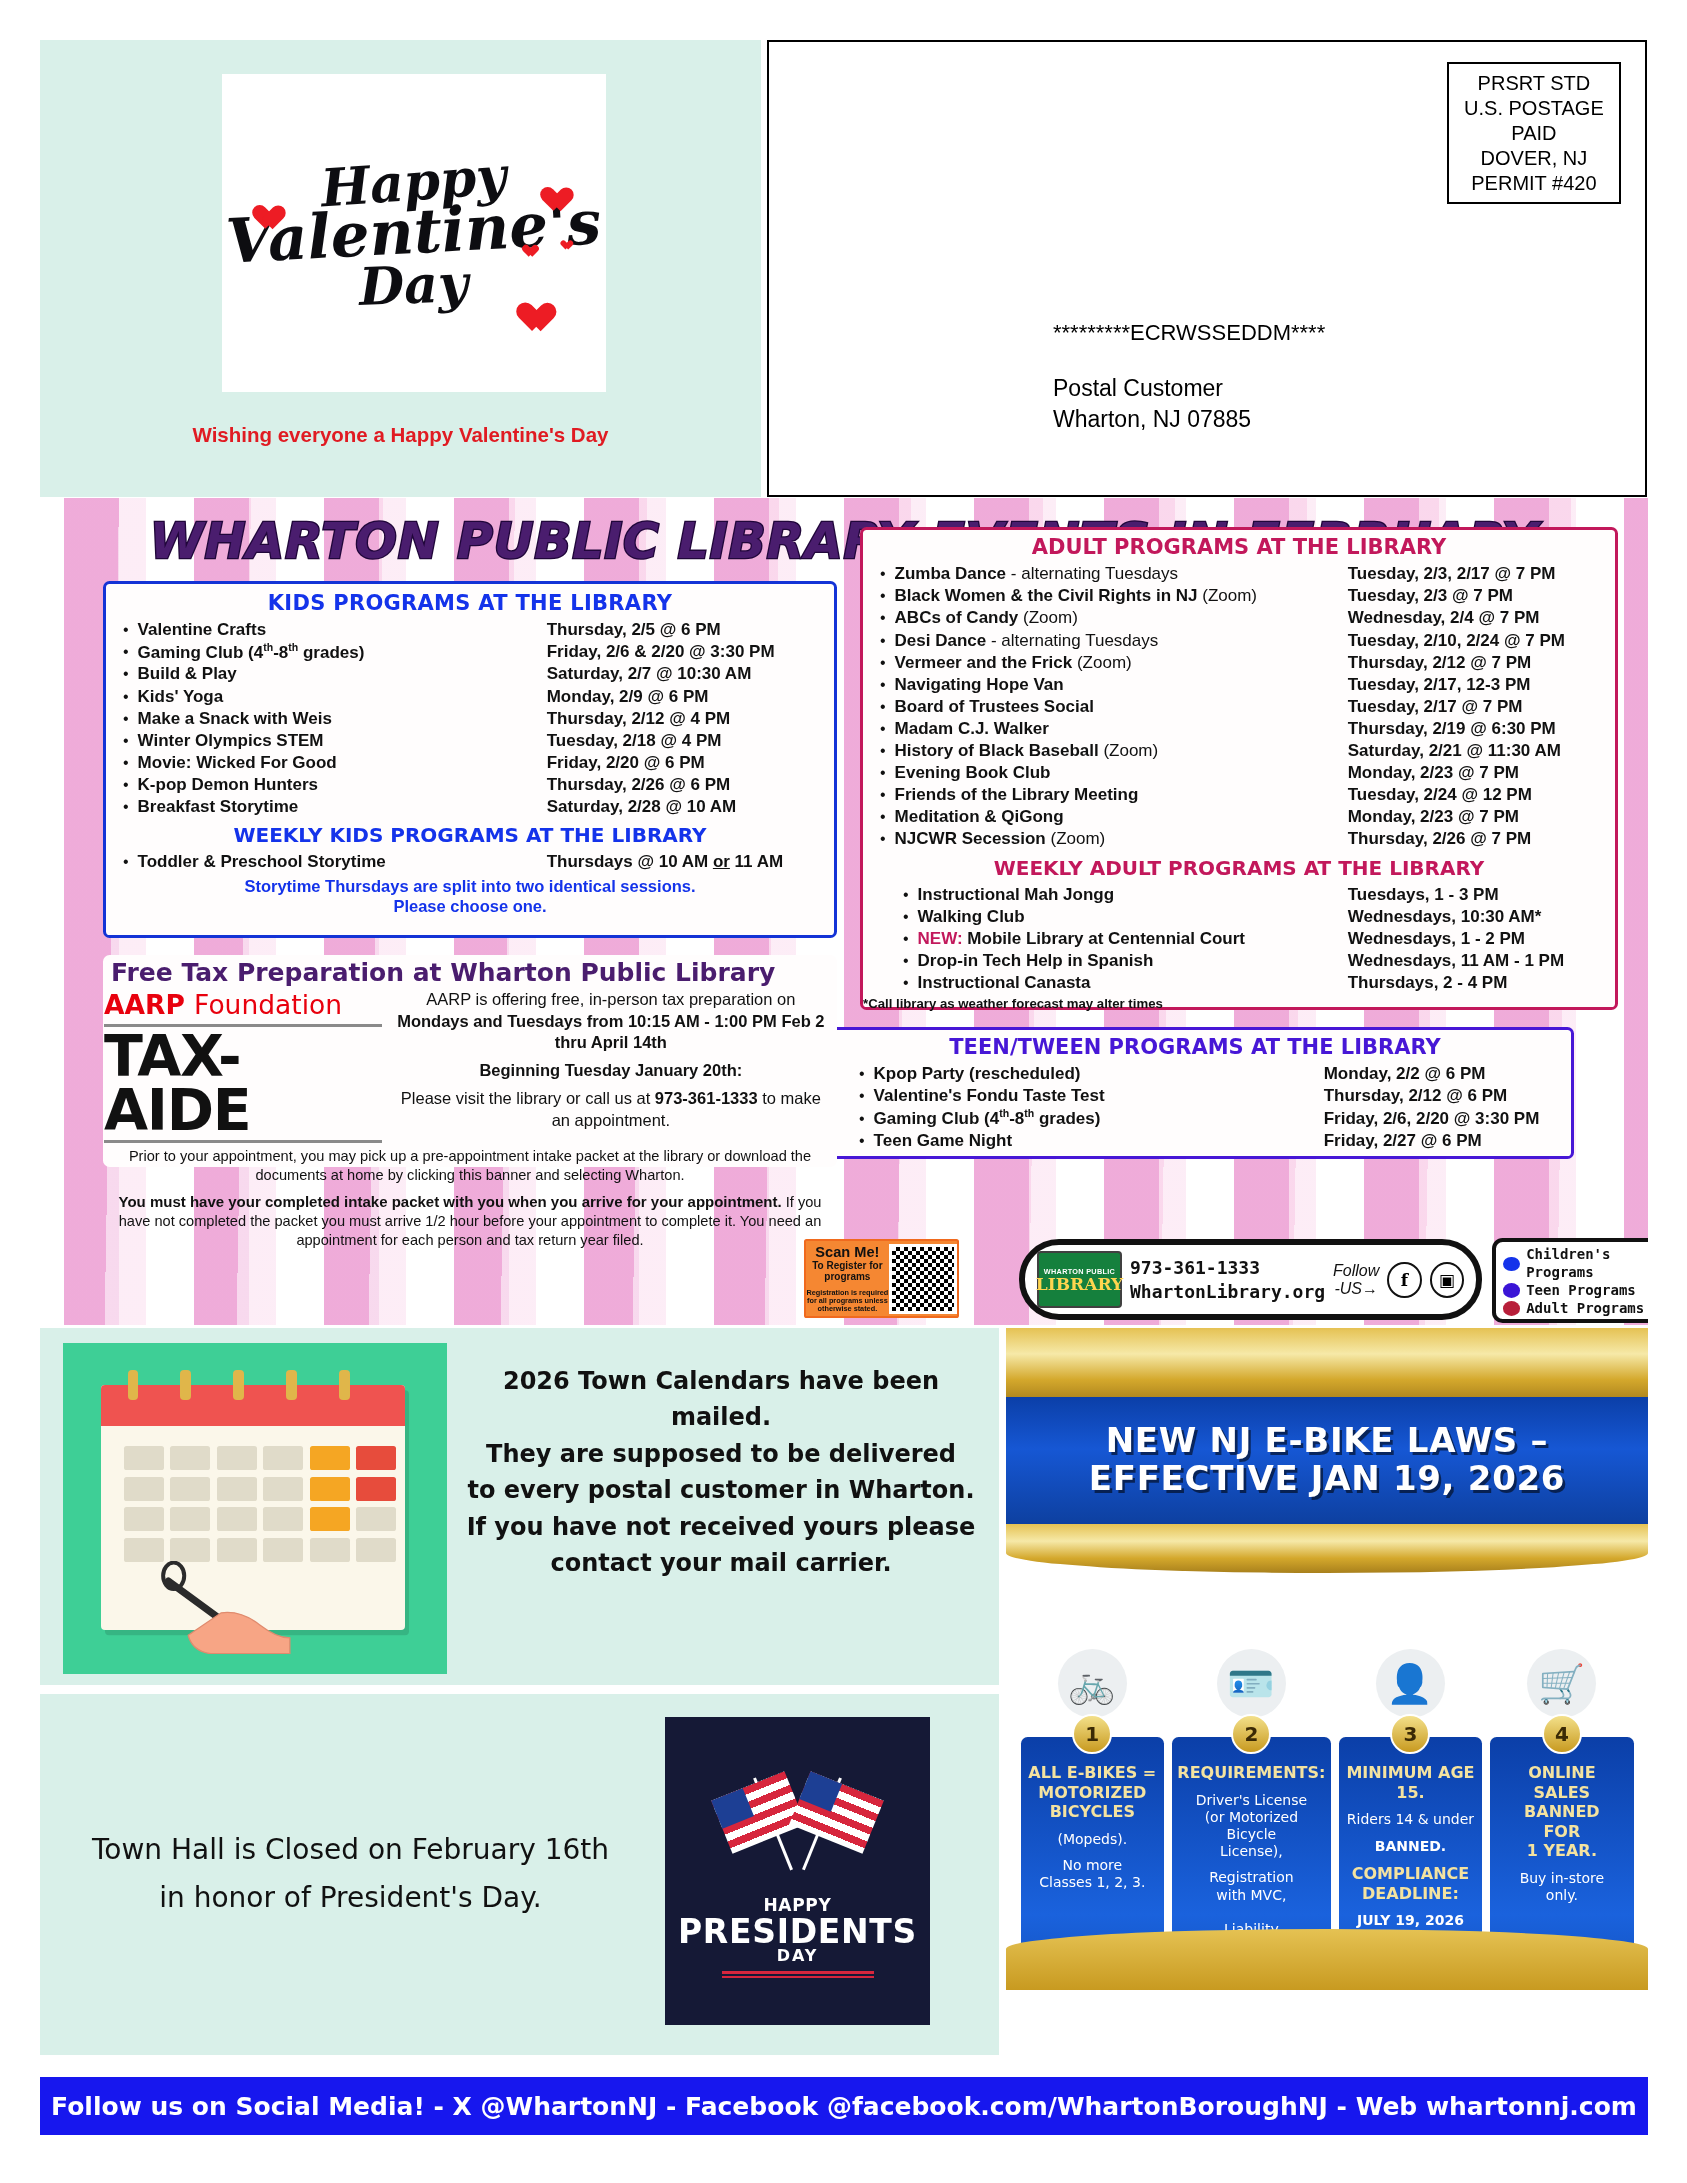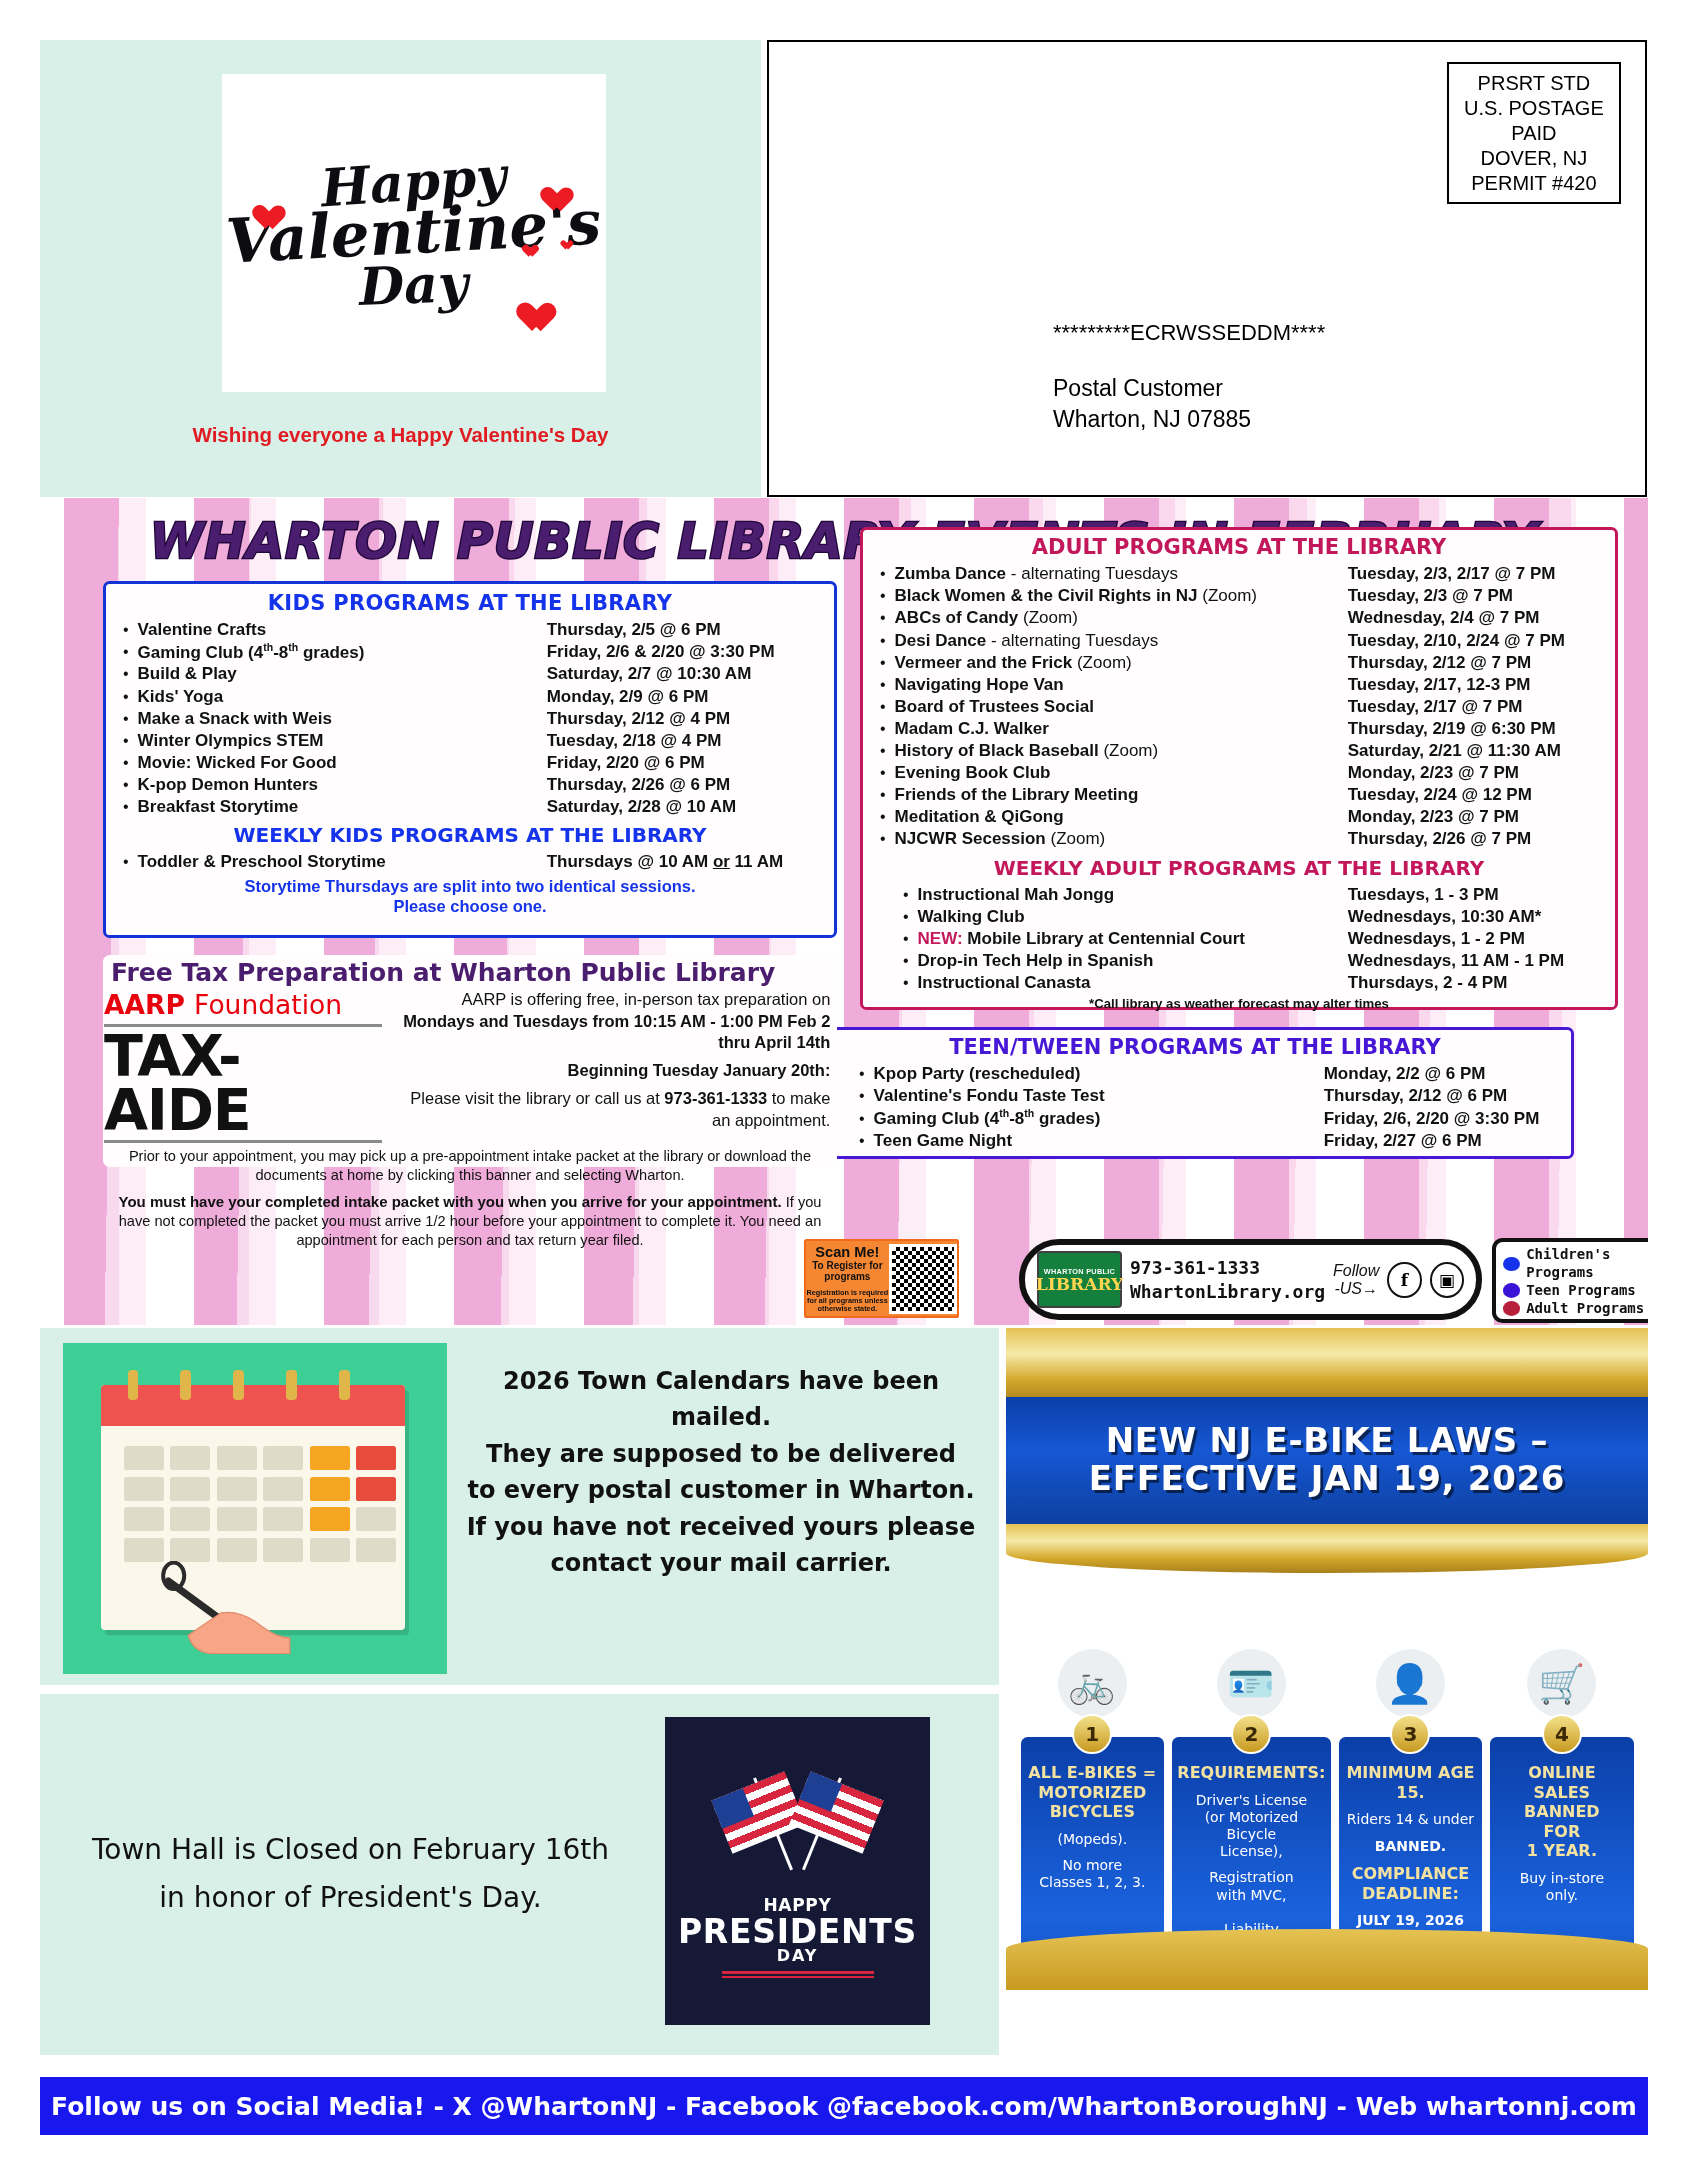--- a/index.html
+++ b/index.html
@@ -70,36 +70,36 @@
   #kids-card ul.plist li .dt{width:278px;}
   #adult-card ul.plist li .dt{width:258px;}
   #teen-card ul.plist li .dt{width:238px;}
   sup{font-size:0.62em;vertical-align:super;}
 
   .sub-hd{text-align:center;font-weight:bold;font-family:"DejaVu Sans",sans-serif;
           font-size:20px;margin-top:5.3px;}
   .sub-hd.blue{color:#1433ea;}
   .sub-hd.pink{color:#c2185b;}
   .note-blue{text-align:center;color:#1433ea;font-weight:bold;font-size:16.5px;line-height:1.18;margin-top:4px;}
-  .note-small{text-align:center;color:#111;font-weight:bold;font-size:13.2px;margin-top:1.3px;}
+  .note-small{text-align:left;color:#111;font-weight:bold;font-size:13.2px;margin-top:1.3px;}
 
   
   .tax-title{font-family:"DejaVu Sans",sans-serif;font-weight:bold;color:#4a1d6e;font-size:25px;
              margin:2.6px 0 0 8px;}
   .tax-wrap{display:flex;gap:9.3px;margin-top:2.6px;}
   .aarp-logo{width:278px;flex:0 0 278px;padding-left:1px;}
   .aarp-top{color:#e8000d;font-family:"DejaVu Sans",sans-serif;font-weight:bold;font-size:26.5px;
             white-space:nowrap;position:relative;}
   .aarp-top .fnd{color:#e8000d;font-weight:normal;}
   .aarp-rule{height:3.3px;background:#8a8a8a;margin:4px 0 1.3px 0;}
   .taxaide{font-family:"DejaVu Sans",sans-serif;font-weight:bold;font-size:57px;color:#111;
            letter-spacing:-1.3px;line-height:0.95;}
   .aarp-rule2{height:3.3px;background:#8a8a8a;margin:2.6px 0 0 0;}
   .tax-right{flex:1 1 auto;font-size:16.5px;line-height:1.30;text-align:center;color:#111;padding-right:6.6px;}
-  .tax-right p{margin:0 0 6.6px 0;text-align:right;}
+  .tax-right p{margin:0 0 6.6px 0;}
   .tax-right b{font-weight:bold;}
   .tax-foot{font-size:14.6px;line-height:1.28;text-align:center;color:#111;margin-top:4px;padding:0 12px;}
   .tax-foot .bold{font-weight:bold;font-size:15px;}
 
   
   .scanbox{position:absolute;left:764px;top:741px;width:155px;height:79px;
            background:#f58732;border:2px solid #f06a1e;box-sizing:border-box;border-radius:2.6px;
            display:flex;align-items:center;}
   .scan-txt{width:85px;text-align:center;font-size:10px;line-height:1.12;color:#111;font-weight:bold;}
   .scan-txt .big{font-size:14.6px;font-weight:bold;display:block;}

